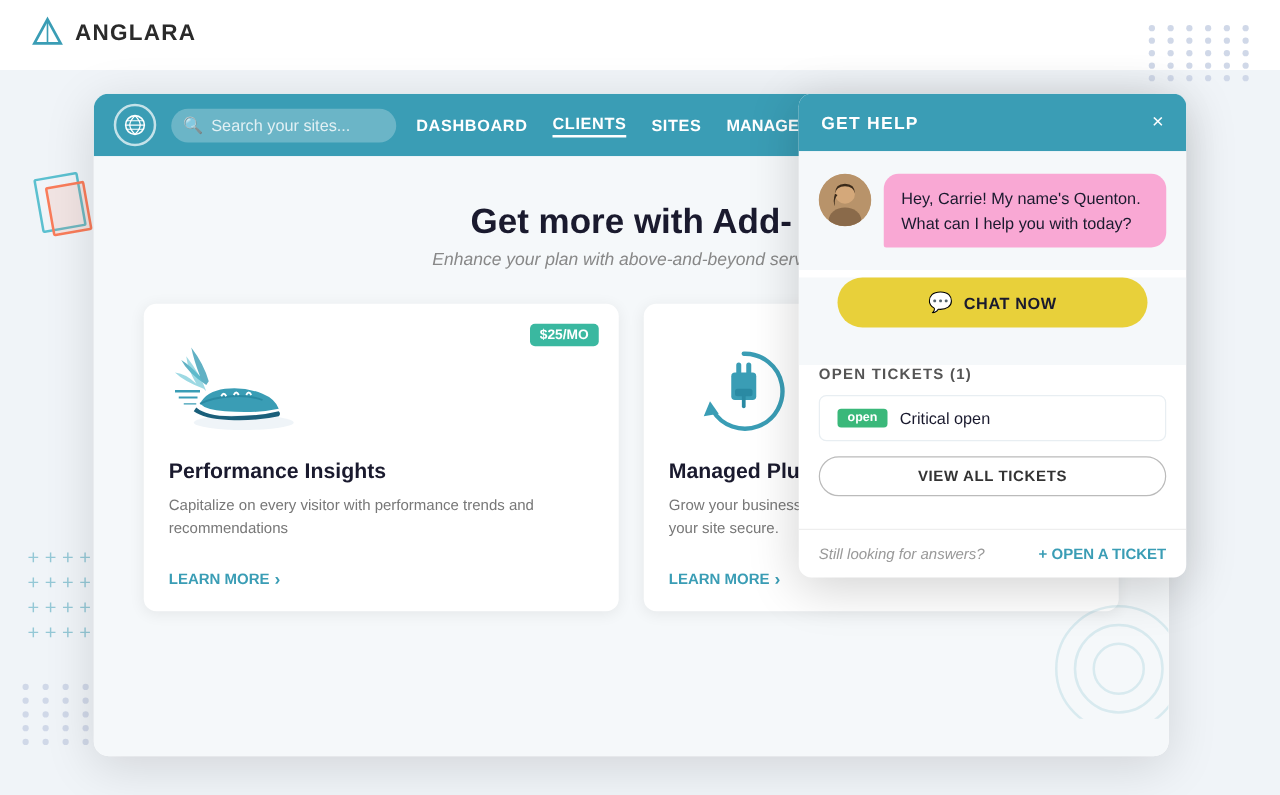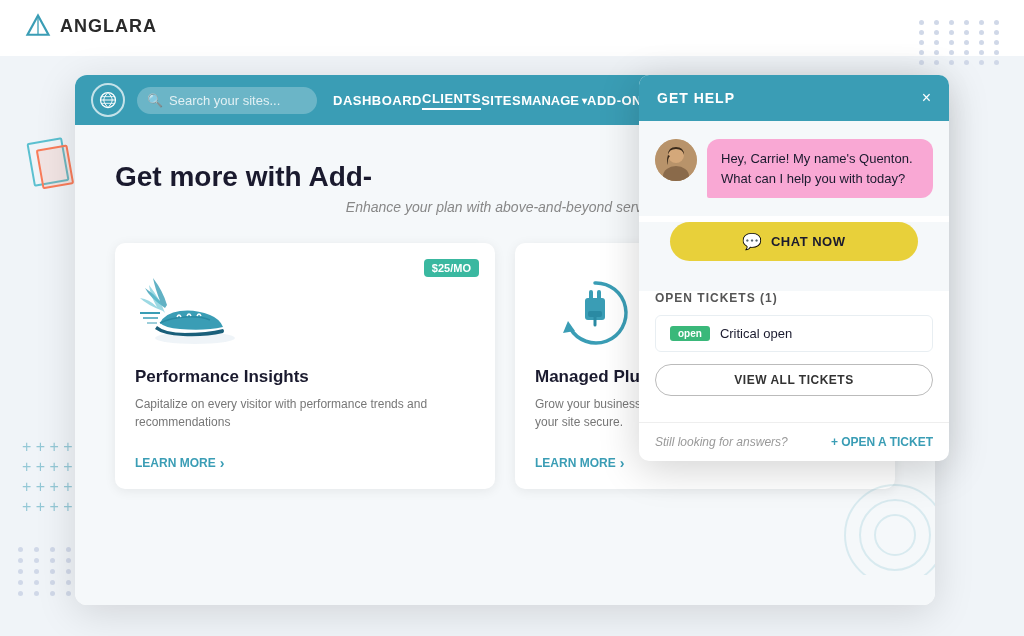--- a/index.html
+++ b/index.html
@@ -140,20 +140,21 @@
     .search-icon-nav {
       position: absolute;
       left: 10px;
       color: rgba(255,255,255,0.8);
       font-size: 13px;
       pointer-events: none;
     }
     .nav-links {
       display: flex;
       align-items: center;
+      gap: 20px;
       margin-left: 4px;
     }
     .nav-link {
       color: #fff;
       font-size: 13px;
       font-weight: 600;
       cursor: pointer;
       text-decoration: none;
       letter-spacing: 0.5px;
     }
@@ -180,21 +181,21 @@
       height: calc(100% - 50px);
       padding: 36px 40px 24px;
       position: relative;
       overflow: hidden;
     }
 
     .hero-title {
       font-size: 28px;
       font-weight: 700;
       color: #1a1a2e;
-      text-align: left;
+      text-align: center;
       margin-bottom: 6px;
     }
     .hero-subtitle {
       font-size: 14px;
       color: #888;
       text-align: center;
       font-style: italic;
       margin-bottom: 28px;
     }
 

